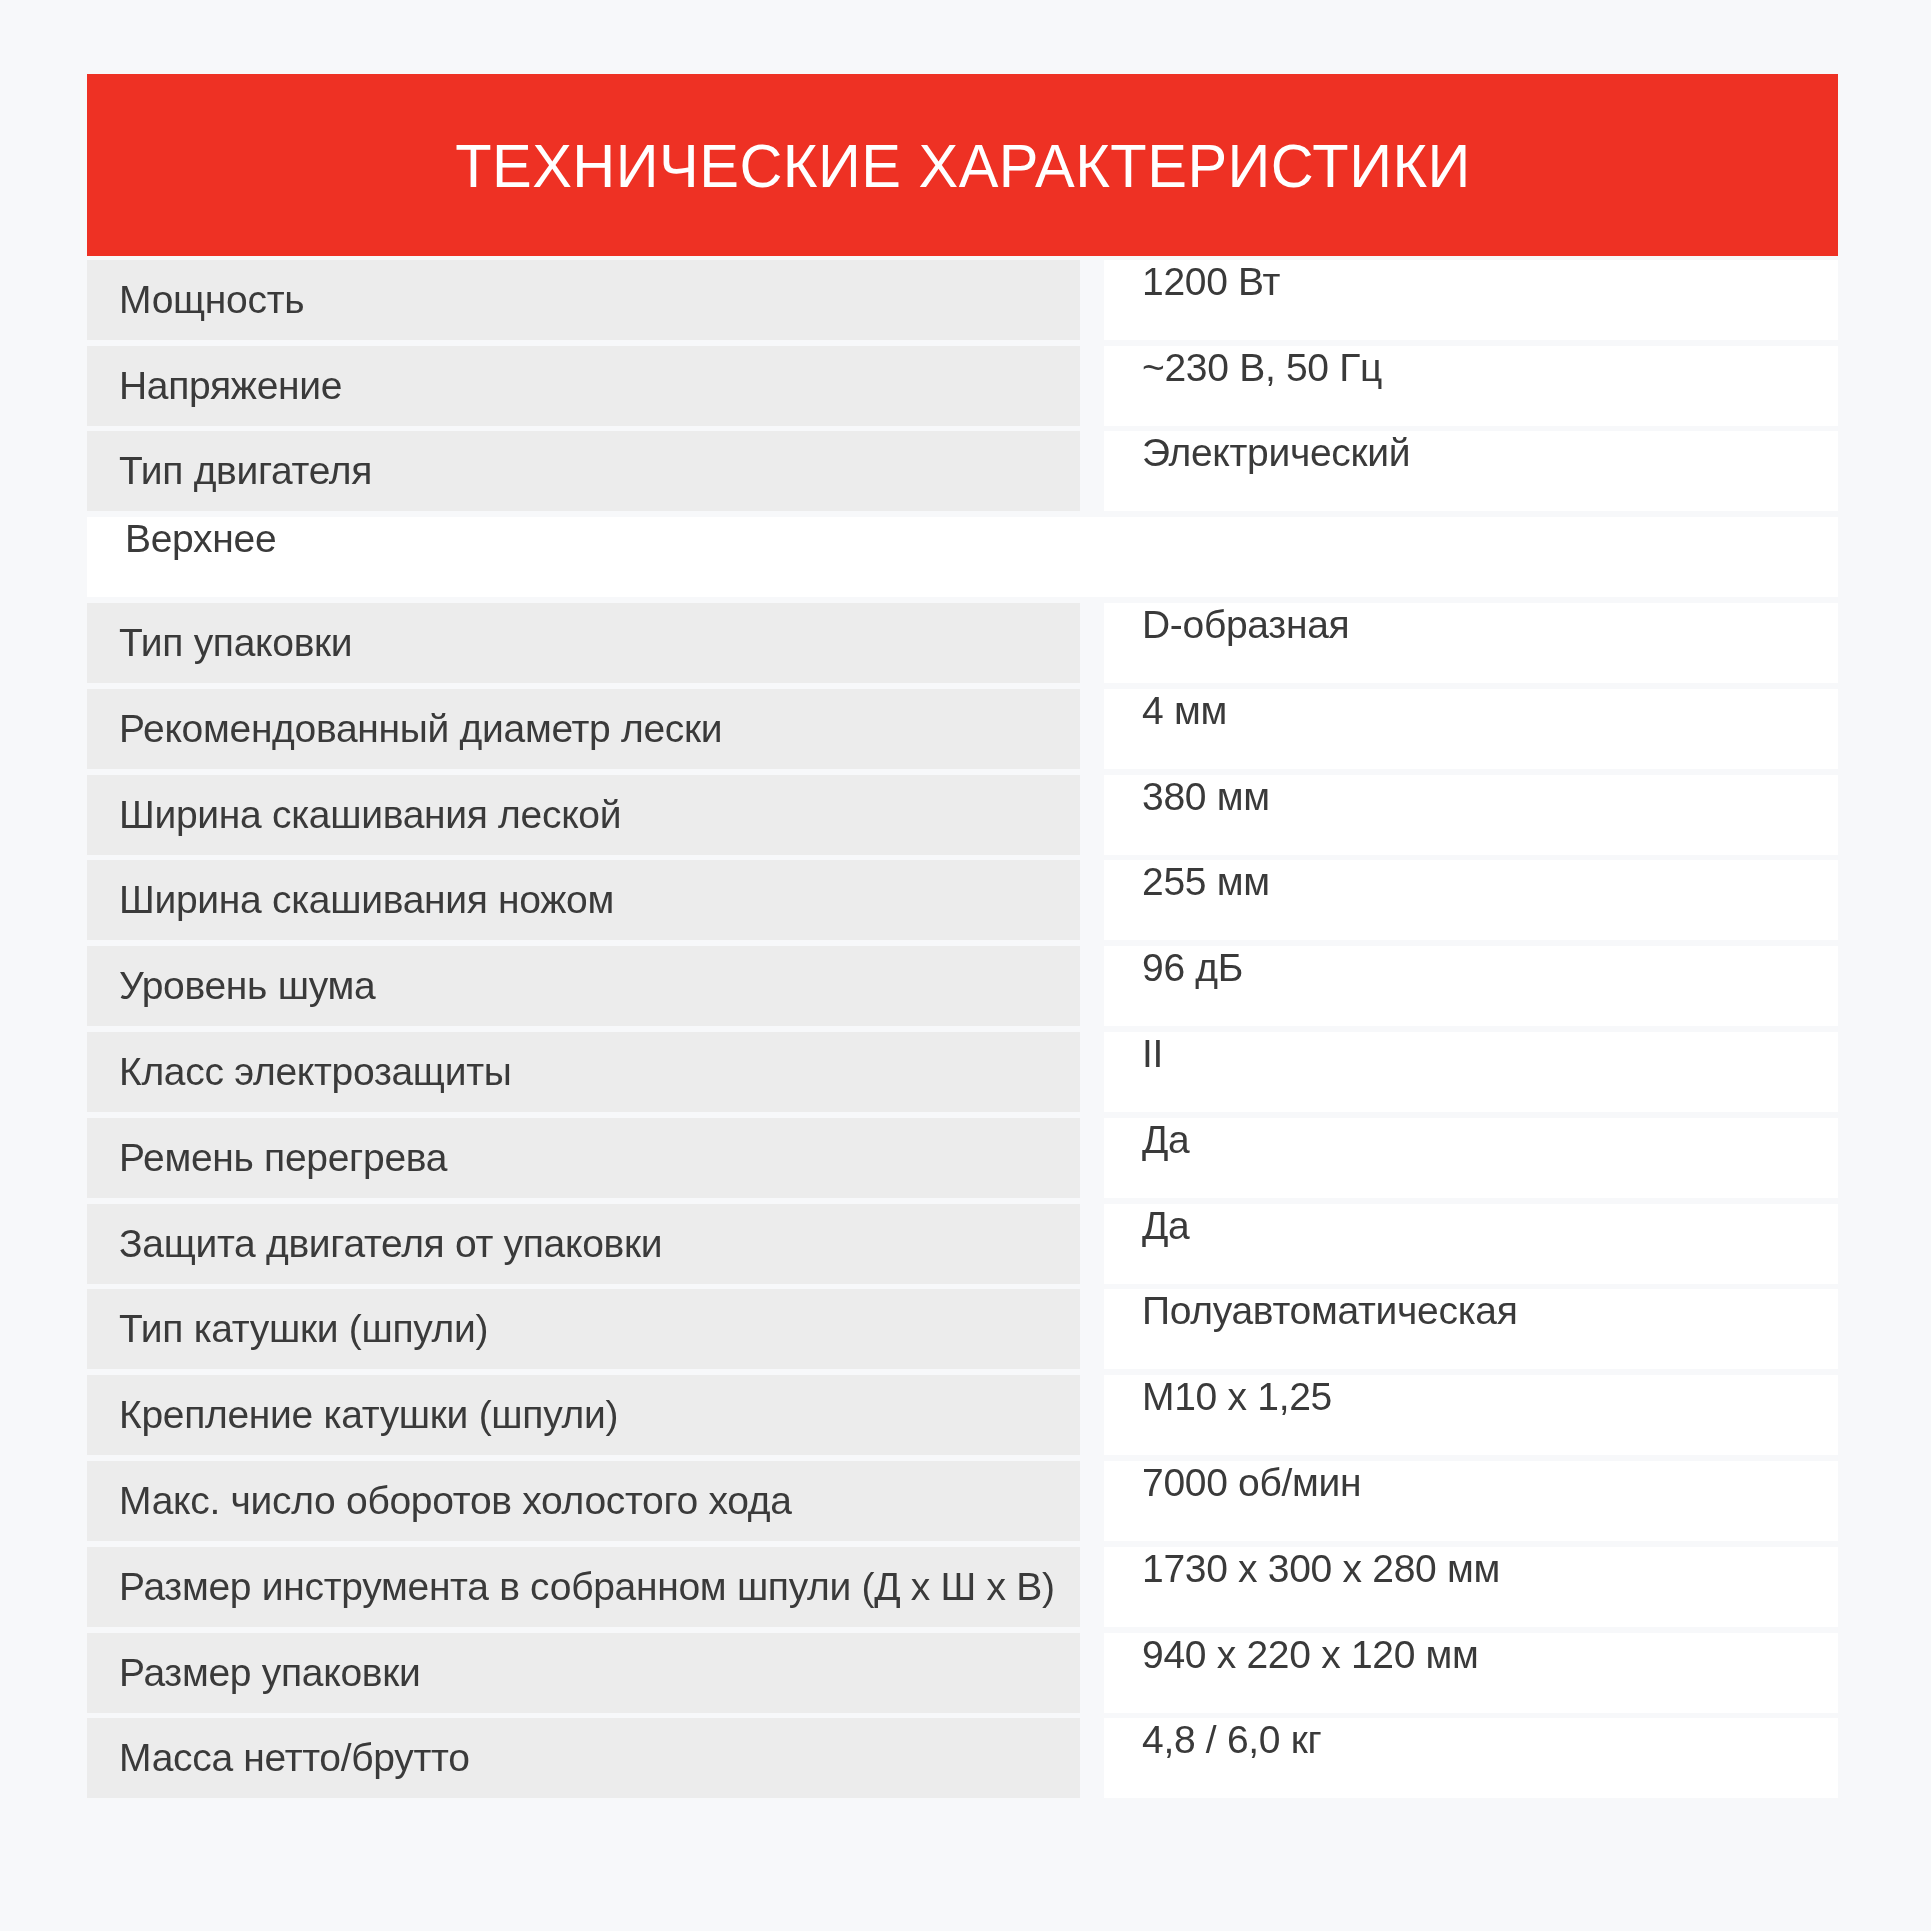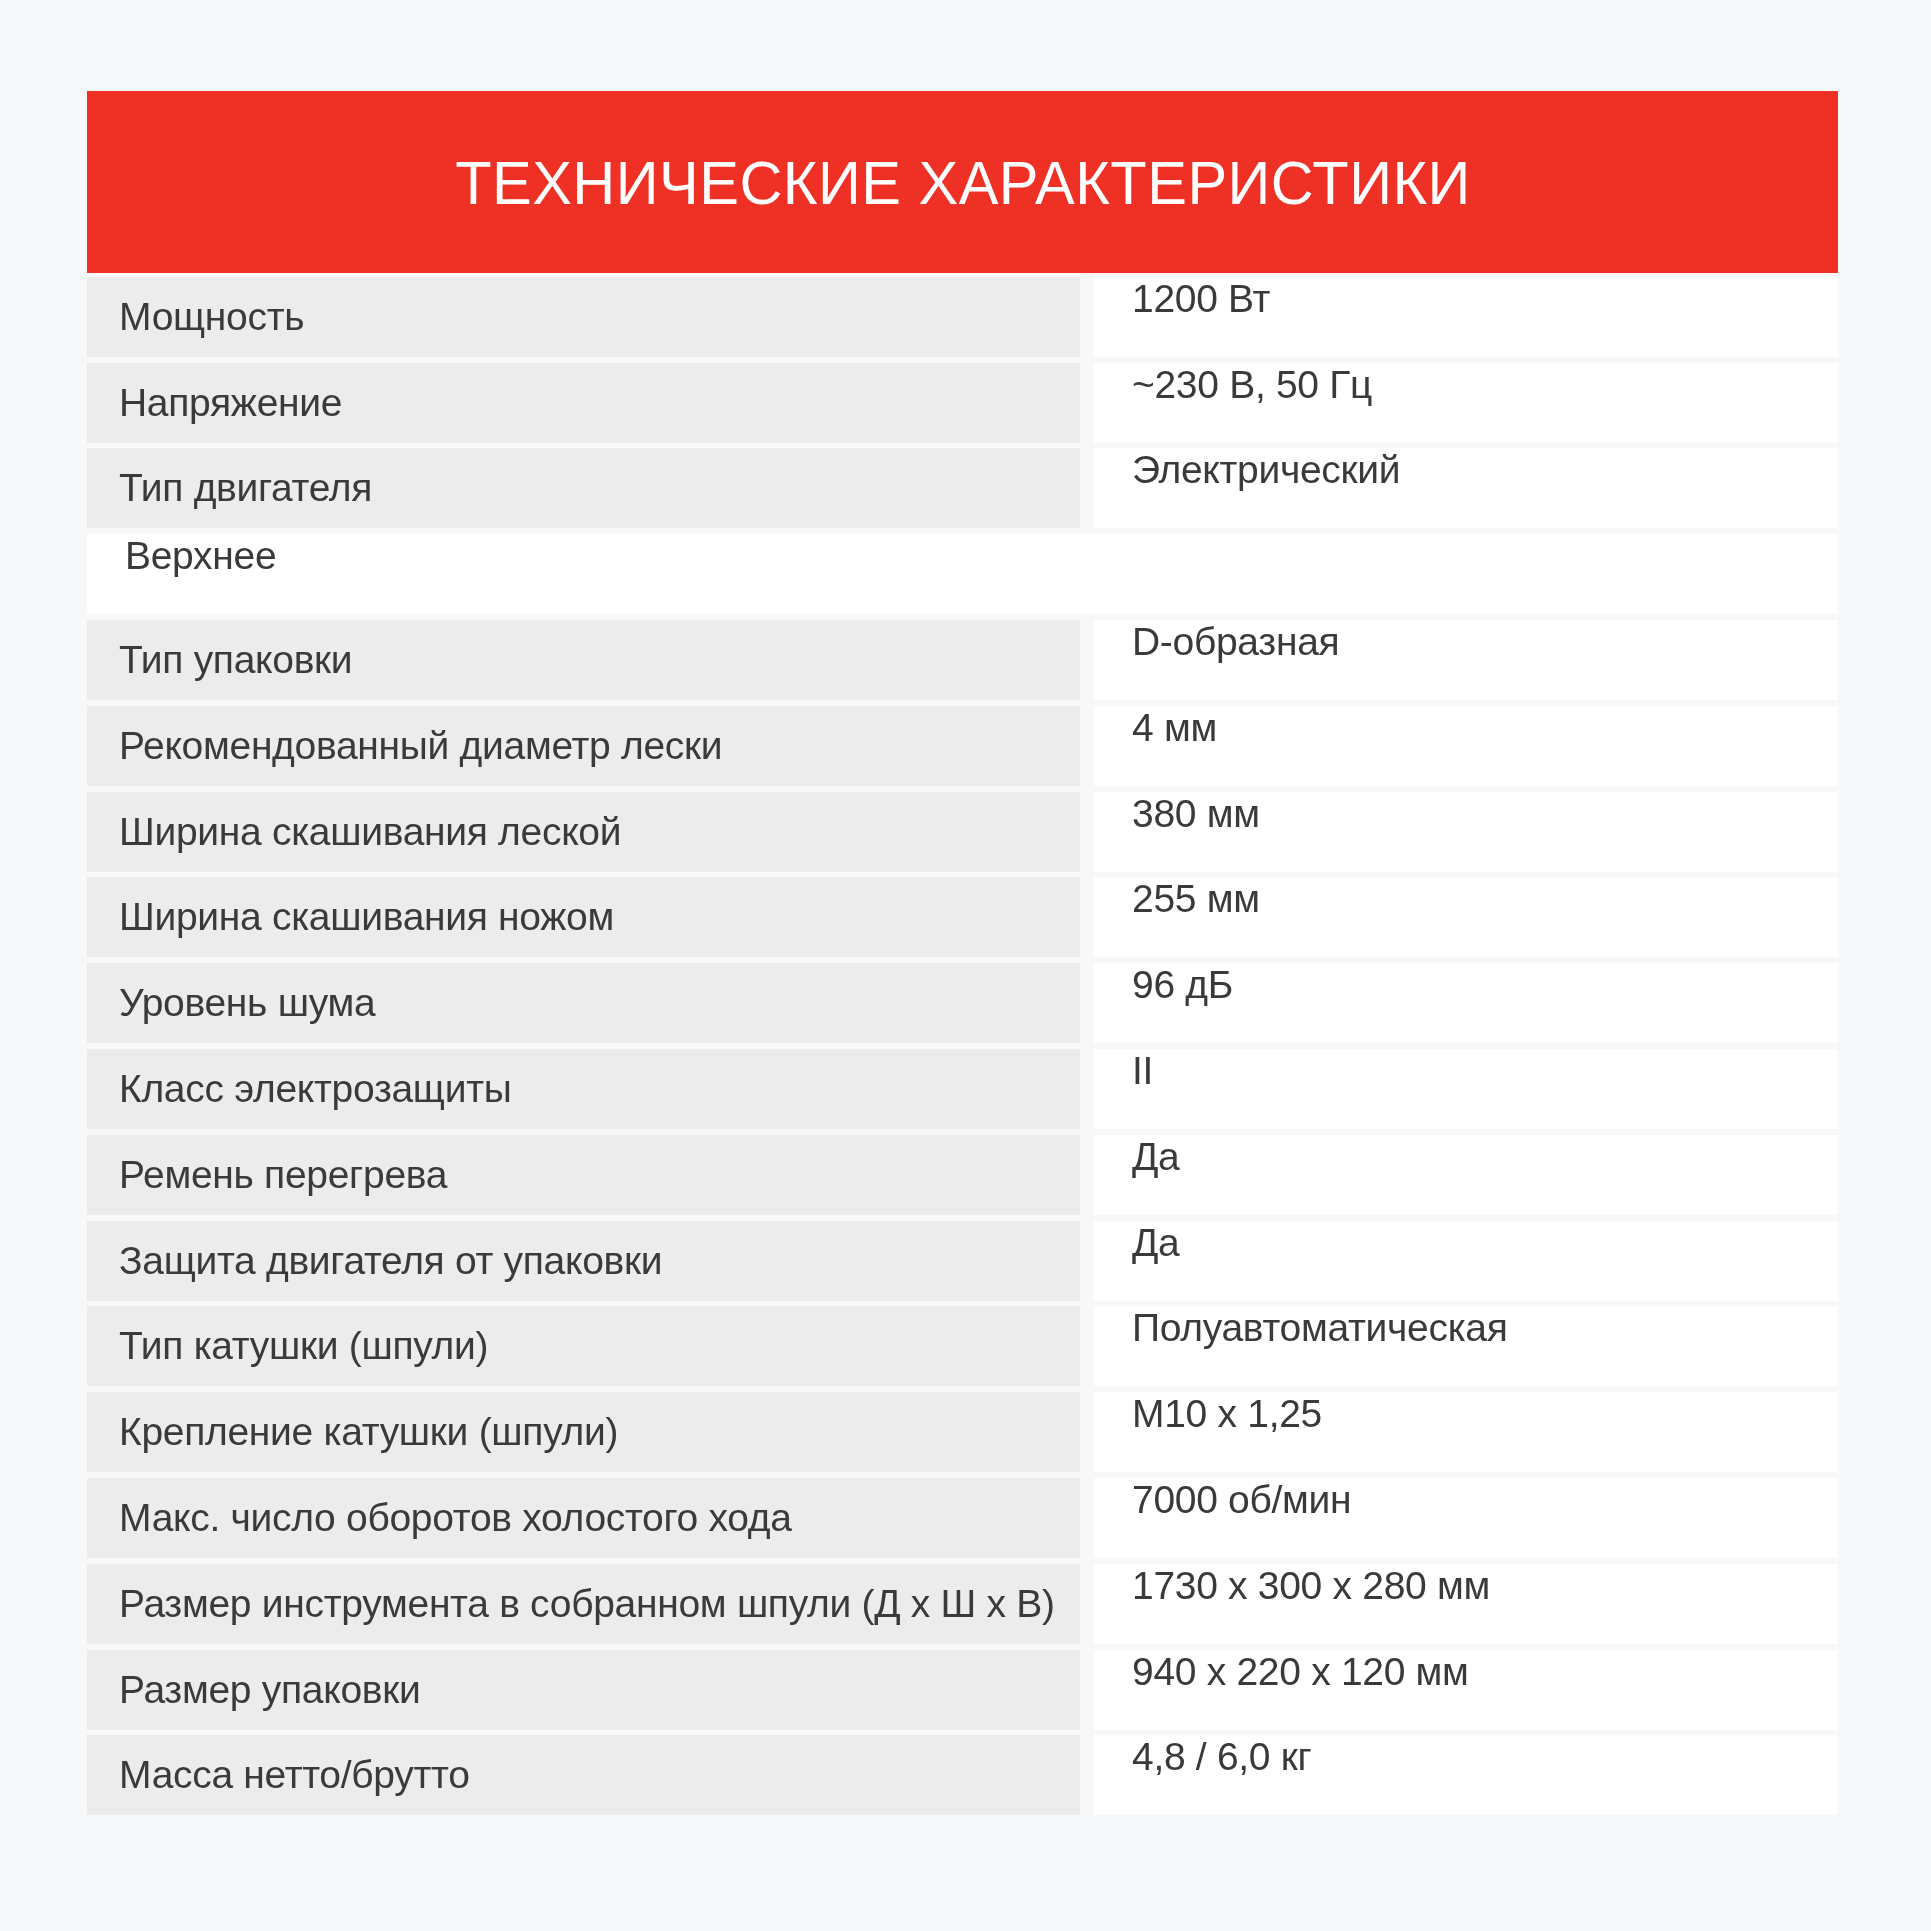--- a/index.html
+++ b/index.html
@@ -14,21 +14,21 @@
   html,body{width:1931px;height:1931px;}
   body{
     background:var(--page-bg);
     font-family:"Liberation Sans", sans-serif;
     color:var(--text-color);
     position:relative;
   }
   .spec-table{
     position:absolute;
     left:87px;
-    top:91px;
+    top:74px;
     width:1751px;
   }
   .spec-header{
     height:182px;
     background:var(--header-bg);
     display:flex;
     align-items:center;
     justify-content:center;
     margin-bottom:3.9px;
   }
@@ -41,21 +41,21 @@
     transform:scaleX(0.96);
     transform-origin:center;
   }
   .spec-rows{
     display:flex;
     flex-direction:column;
     gap:5.8px;
   }
   .spec-row{
     display:flex;
-    gap:14px;
+    gap:24px;
     height:80px;
   }
   .spec-label-cell{
     width:993px;
     flex:0 0 993px;
     background:var(--label-bg);
     display:flex;
     align-items:center;
     padding-left:32px;
   }

